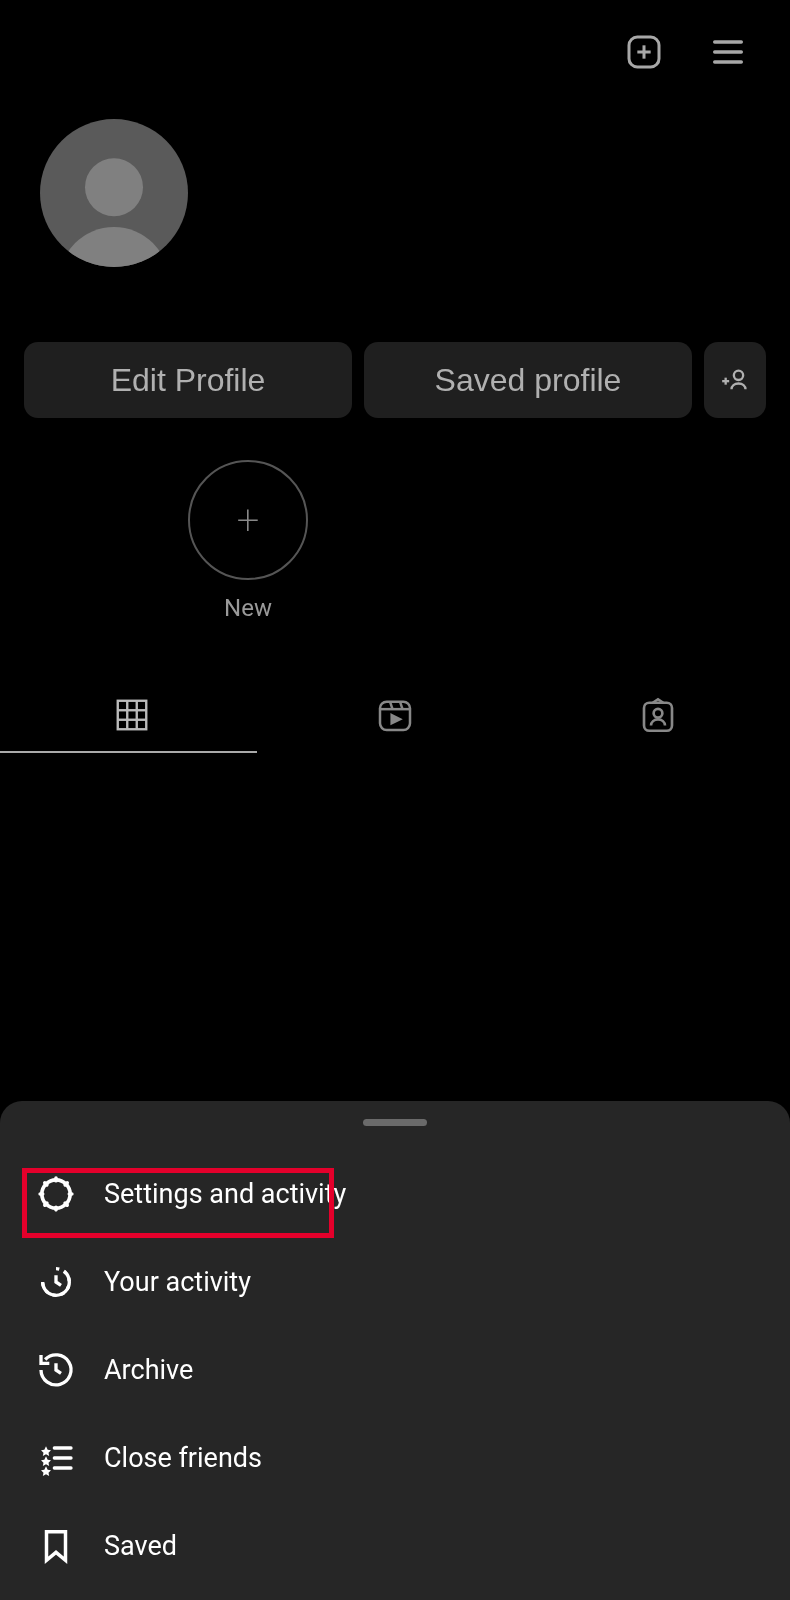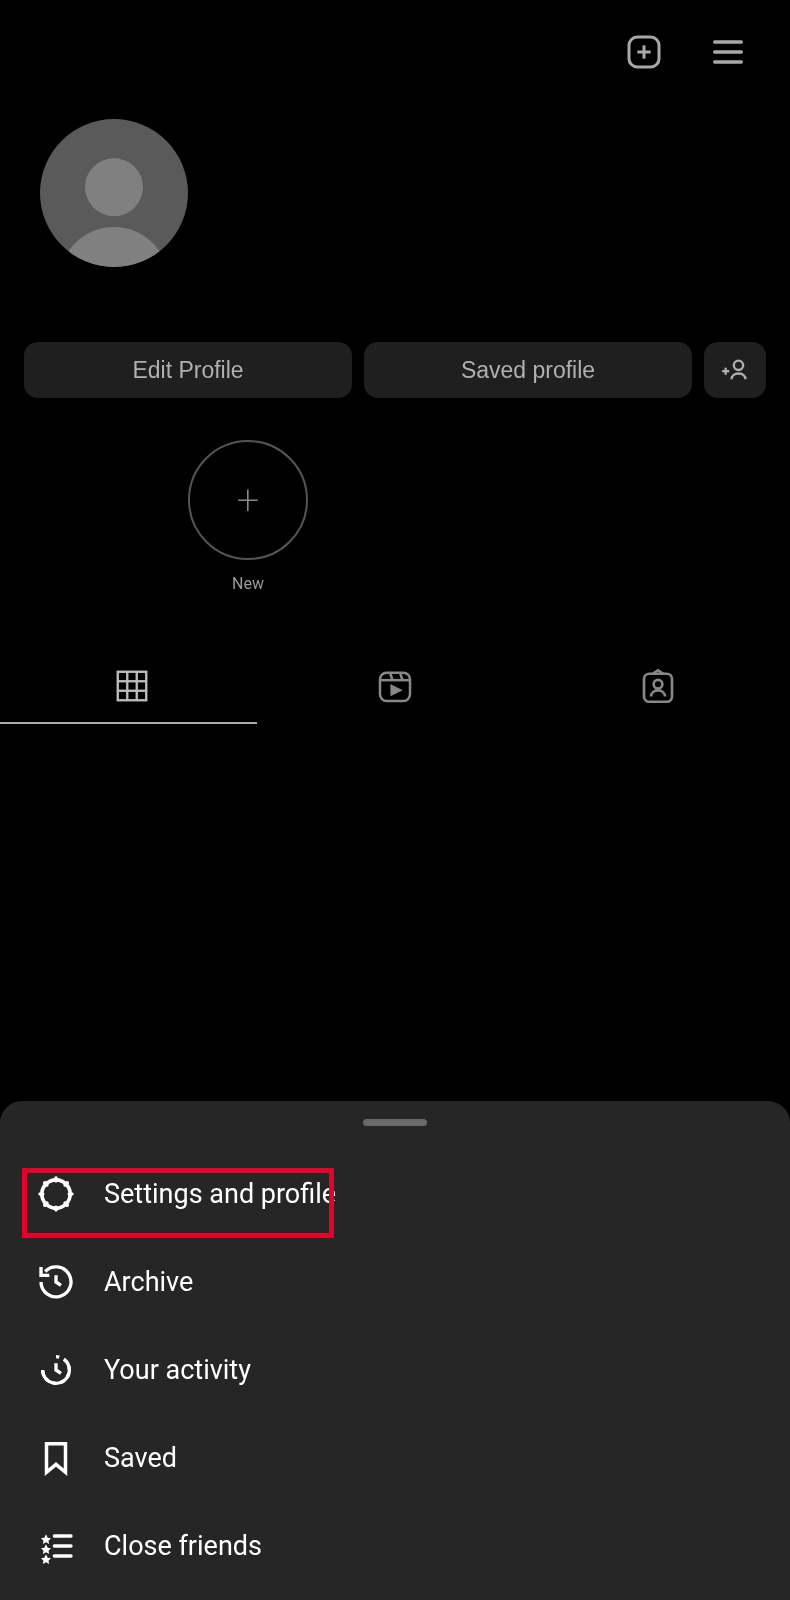--- a/index.html
+++ b/index.html
@@ -76,23 +76,23 @@
       gap: 12px;
       margin-top: 75px;
       padding: 0 24px;
     }
 
     .btn {
       background: #1f1f1f;
       border: none;
       border-radius: 14px;
       color: #b0b0b0;
-      font-size: 23px;
+      font-size: 32px;
       font-weight: 500;
-      height: 56px;
+      height: 76px;
       display: flex;
       align-items: center;
       justify-content: center;
     }
 
     .btn-wide {
       flex: 1;
     }
 
     .btn-icon {
@@ -123,21 +123,21 @@
     }
 
     .highlight-plus {
       color: #888;
       font-size: 40px;
       font-weight: 200;
     }
 
     .highlight-label {
       color: #999;
-      font-size: 16px;
+      font-size: 24px;
     }
 
     .tabs {
       display: flex;
       margin-top: 58px;
       border-bottom: 1px solid #000;
     }
 
     .tab {
       flex: 1;
@@ -310,61 +310,61 @@
   <div class="sheet-handle"></div>
 
   <div class="menu-item highlighted-item">
     <div class="highlight-box"></div>
     <div class="menu-icon">
       <svg width="40" height="40" viewBox="0 0 24 24" fill="none" stroke="currentColor" stroke-width="2.2">
         <circle cx="12" cy="12" r="8.5"></circle>
         <path d="M12 2.5 L12 4 M12 20 L12 21.5 M21.5 12 L20 12 M4 12 L2.5 12 M18.7 5.3 L17.5 6.5 M6.5 17.5 L5.3 18.7 M18.7 18.7 L17.5 17.5 M6.5 6.5 L5.3 5.3" stroke-linecap="round"></path>
       </svg>
     </div>
-    <span class="menu-label">Settings and profile</span>
+    <span class="menu-label">Settings and activity</span>
+  </div>
+
+  <div class="menu-item">
+    <div class="menu-icon">
+      <svg width="40" height="40" viewBox="0 0 24 24" fill="none" stroke="currentColor" stroke-width="2">
+        <path d="M12 4 a8 8 0 1 1 -8 8" stroke-dasharray="2 3"></path>
+        <path d="M4 12 a8 8 0 0 0 8 8 a8 8 0 0 0 8-8 a8 8 0 0 0-3-6.2"></path>
+        <polyline points="12,8 12,12 15,14"></polyline>
+      </svg>
+    </div>
+    <span class="menu-label">Your activity</span>
   </div>
 
   <div class="menu-item">
     <div class="menu-icon">
       <svg width="40" height="40" viewBox="0 0 24 24" fill="none" stroke="currentColor" stroke-width="2">
         <path d="M3 12 a9 9 0 1 0 2.5-6.3"></path>
         <polyline points="3,3 3,8 8,8"></polyline>
         <polyline points="12,8 12,12 15,14"></polyline>
       </svg>
     </div>
     <span class="menu-label">Archive</span>
   </div>
 
-  <div class="menu-item">
-    <div class="menu-icon">
-      <svg width="40" height="40" viewBox="0 0 24 24" fill="none" stroke="currentColor" stroke-width="2">
-        <path d="M12 4 a8 8 0 1 1 -8 8" stroke-dasharray="2 3"></path>
-        <path d="M4 12 a8 8 0 0 0 8 8 a8 8 0 0 0 8-8 a8 8 0 0 0-3-6.2"></path>
-        <polyline points="12,8 12,12 15,14"></polyline>
-      </svg>
-    </div>
-    <span class="menu-label">Your activity</span>
-  </div>
-
-
-  <div class="menu-item">
-    <div class="menu-icon">
-      <svg width="38" height="40" viewBox="0 0 24 24" fill="none" stroke="currentColor" stroke-width="2.2">
-        <path d="M6 3h12v18l-6-5-6 5V3z"></path>
-      </svg>
-    </div>
-    <span class="menu-label">Saved</span>
-  </div>
 
   <div class="menu-item">
     <div class="menu-icon">
       <svg width="40" height="40" viewBox="0 0 24 24" fill="none" stroke="currentColor" stroke-width="2" stroke-linecap="round">
         <path d="M6 5l1 2 2 .3-1.5 1.5.4 2L6 9.8 4.1 10.8l.4-2L3 7.3 5 7z" fill="currentColor" stroke="none"></path>
         <line x1="11" y1="6" x2="21" y2="6"></line>
         <path d="M6 11l1 2 2 .3-1.5 1.5.4 2L6 15.8l-1.9 1 .4-2L3 13.3l2-.3z" fill="currentColor" stroke="none"></path>
         <line x1="11" y1="12" x2="21" y2="12"></line>
         <path d="M6 17l1 2 2 .3-1.5 1.5.4 2L6 21.8l-1.9 1 .4-2L3 19.3l2-.3z" fill="currentColor" stroke="none"></path>
         <line x1="11" y1="18" x2="21" y2="18"></line>
       </svg>
     </div>
     <span class="menu-label">Close friends</span>
   </div>
+
+  <div class="menu-item">
+    <div class="menu-icon">
+      <svg width="38" height="40" viewBox="0 0 24 24" fill="none" stroke="currentColor" stroke-width="2.2">
+        <path d="M6 3h12v18l-6-5-6 5V3z"></path>
+      </svg>
+    </div>
+    <span class="menu-label">Saved</span>
+  </div>
 </div>
 
 </body></html>

